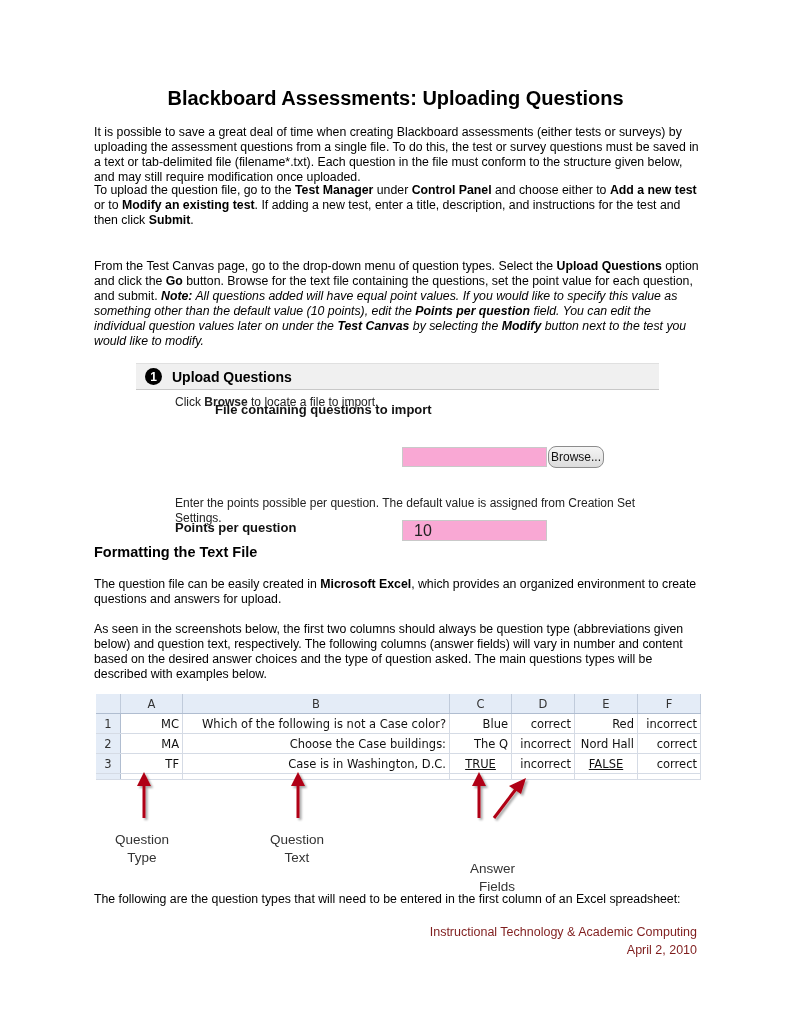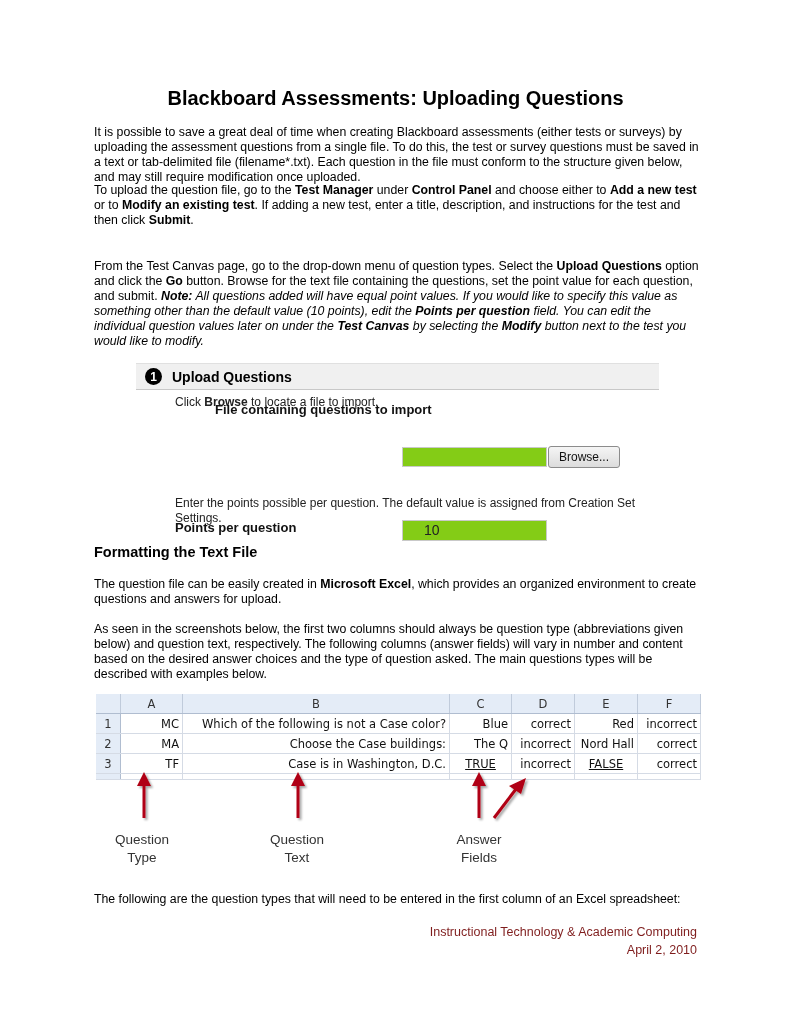--- a/index.html
+++ b/index.html
@@ -16,24 +16,24 @@
   .panel { position: absolute; left: 136px; top: 363px; width: 523px; }
   .panel-head { height: 25px; background: #f0f0f0; border-top: 1px solid #e0e0e0; border-bottom: 1px solid #c8c8c8;
                 display: flex; align-items: center; }
   .step-num { width: 17px; height: 17px; border-radius: 50%; background: #000; color: #fff;
               font-size: 12px; font-weight: bold; display: flex; align-items: center; justify-content: center;
               margin-left: 9px; margin-right: 10px; }
   .panel-title { font-weight: bold; font-size: 14px; }
   .panel-body { position: relative; height: 160px; font-size: 12px; color: #222; }
   .p-line { position: absolute; left: 39px; }
   .p-label { position: absolute; left: 39px; font-weight: bold; font-size: 13px; color: #111; }
-  .text-input { position: absolute; height: 19px; border: 1px solid #c9c9c9; background: #84cc16;
-                font-size: 14px; line-height: 19px; padding-left: 21px; box-sizing: border-box; }
-  .browse-btn { position: absolute; left: 412px; top: 56px; width: 72px; height: 22px; box-sizing: border-box;
-                border: 1px solid #8c8c8c; border-radius: 3px;
+  .text-input { position: absolute; height: 19px; border: 1px solid #c9c9c9; background: #f9a8d4;
+                font-size: 16px; line-height: 19px; padding-left: 11px; box-sizing: border-box; }
+  .browse-btn { position: absolute; left: 412px; top: 56px; width: 56px; height: 22px; box-sizing: border-box;
+                border: 1px solid #8c8c8c; border-radius: 8px;
                 background: linear-gradient(#f5f5f5, #dcdcdc); font-size: 12px;
                 display: flex; align-items: center; justify-content: center; color: #111; text-align: right; }
 
   
   .sheet { position: absolute; left: 96px; top: 694px; border-collapse: collapse;
            font-family: "DejaVu Sans", sans-serif; font-size: 11.5px; }
   .sheet td { height: 19px; padding: 0 3px; border-right: 1px solid #d5dbe5; border-bottom: 1px solid #d5dbe5;
               white-space: nowrap; color: #111; text-align: right; }
   .sheet .hdr td { background: #e4ecf7; color: #333; text-align: center; border-right: 1px solid #c0cbdb;
                    border-bottom: 1px solid #b0bdd0; }
@@ -164,21 +164,21 @@
 </svg>
 
 <div class="arrow-label" style="left:106px; top:831px; width:72px;">
   <div>Question</div>
   <div>Type</div>
 </div>
 <div class="arrow-label" style="left:261px; top:831px; width:72px;">
   <div>Question</div>
   <div>Text</div>
 </div>
-<div class="arrow-label" style="left:443px; top:831px; width:72px;">
+<div class="arrow-label" style="left:443px; top:860px; width:72px;text-align:right;">
   <div>Answer</div>
   <div>Fields</div>
 </div>
 
 <div class="para" style="top:892px;">The following are the question types that will need to be entered in the first column of an Excel spreadsheet:</div>
 
 <div class="footer" style="top:925px;">Instructional Technology &amp; Academic Computing</div>
 <div class="footer" style="top:943px;">April 2, 2010</div>
 
 </body></html>

